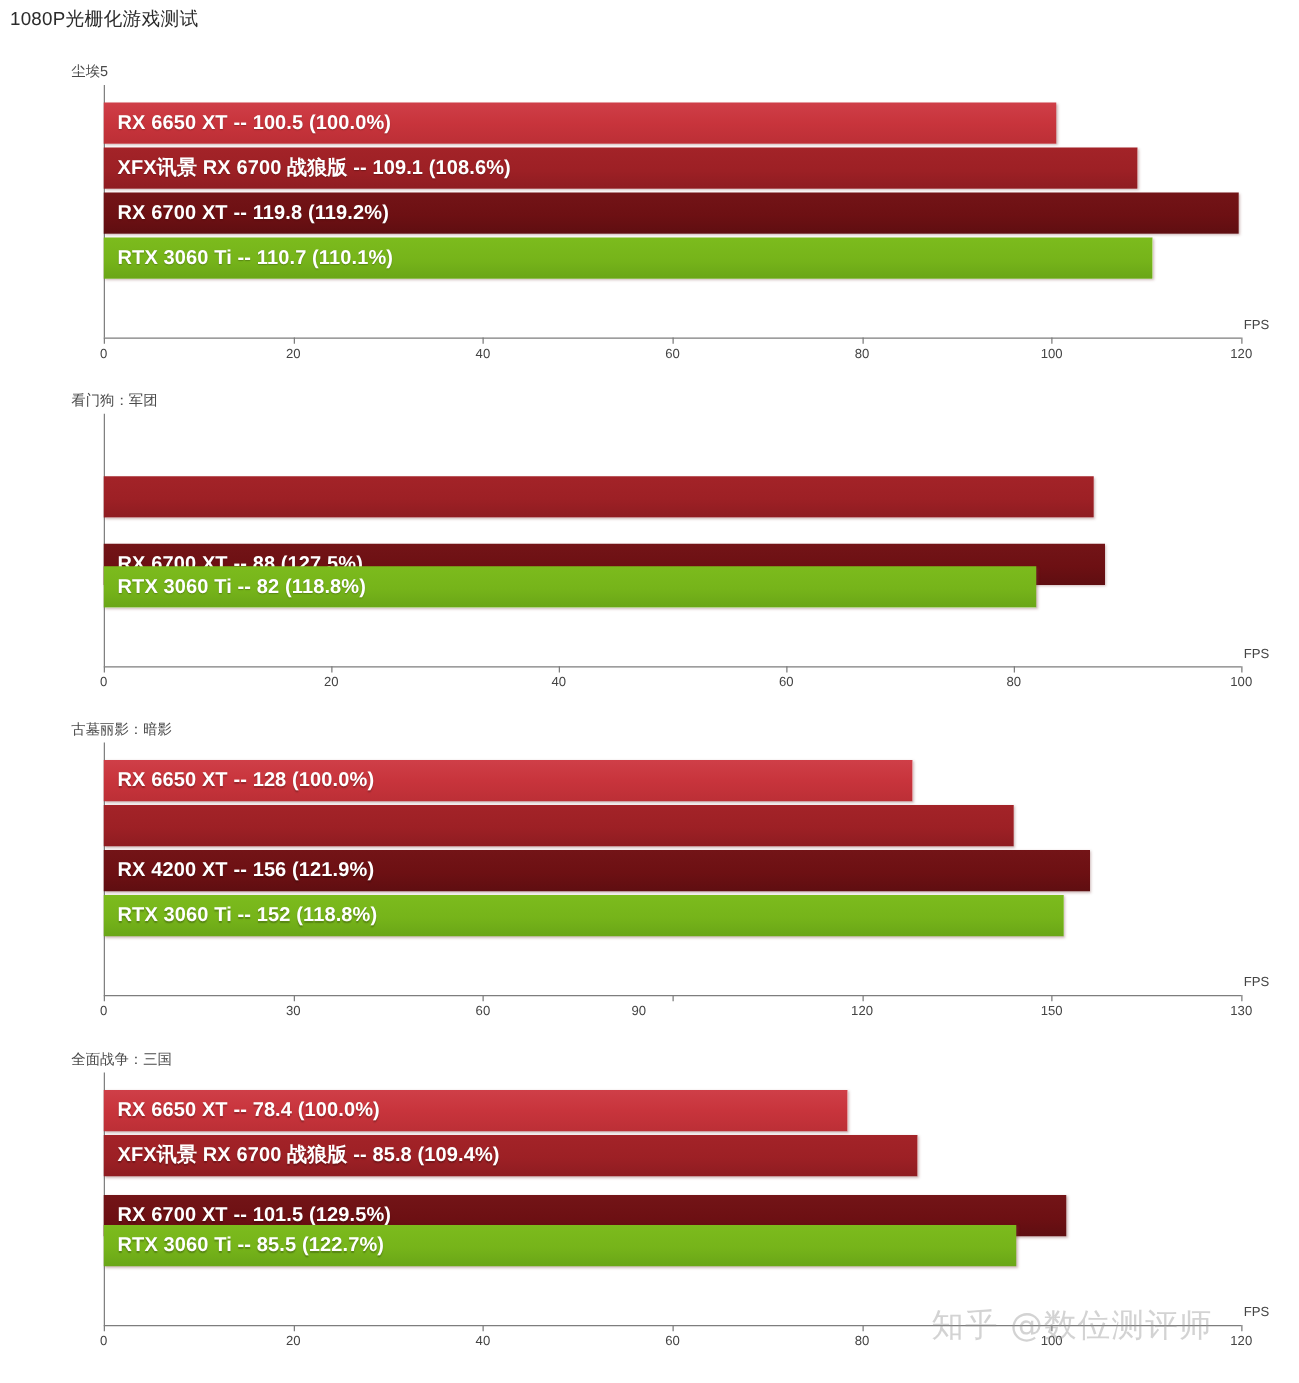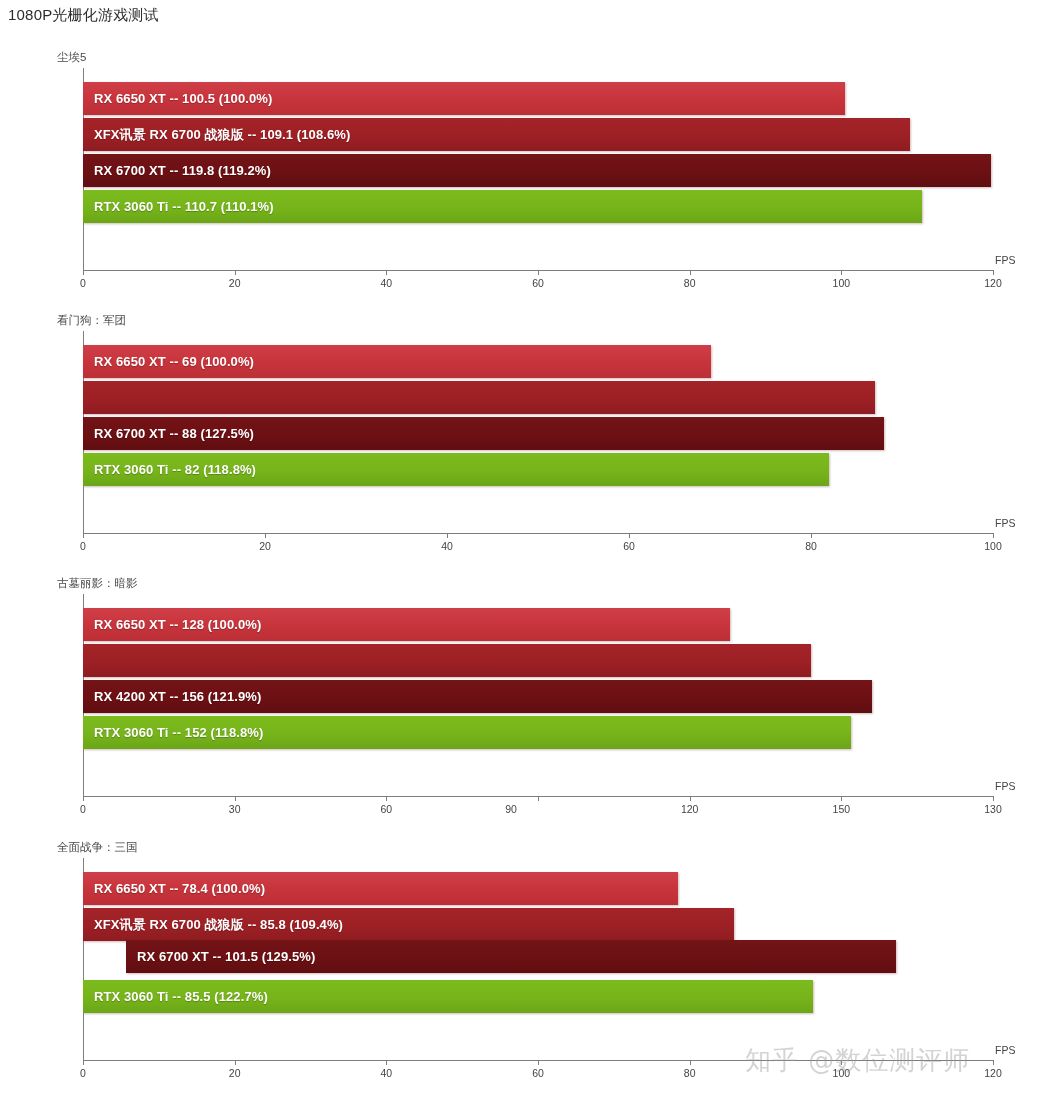--- a/index.html
+++ b/index.html
@@ -112,21 +112,21 @@
     height: 33px;
     box-sizing: border-box;
     box-shadow: 1px 1px 2px rgba(120,60,60,0.35);
   }
   .bar-label {
     position: absolute;
     left: 11px;
     top: 0;
     height: 33px;
     line-height: 33px;
-    font-size: 13px;
+    font-size: 16px;
     font-weight: bold;
     color: #ffffff;
     white-space: nowrap;
     letter-spacing: 0.1px;
     text-shadow: 0 1px 1px rgba(0,0,0,0.25);
   }
 
   .c0 { background: linear-gradient(to bottom, #cf3f48 0%, #c8343c 50%, #bc2f36 100%); }
   .c1 { background: linear-gradient(to bottom, #a32328 0%, #9d2025 55%, #8e1c21 100%); }
   .c2 { background: linear-gradient(to bottom, #731417 0%, #6d1013 55%, #5f0e11 100%); }
@@ -202,28 +202,24 @@
         <div class="tick" style="left: 364px;"></div>
         <div class="tick-label" style="left: 364px;">40</div>
         <div class="tick" style="left: 546px;"></div>
         <div class="tick-label" style="left: 546px;">60</div>
         <div class="tick" style="left: 728px;"></div>
         <div class="tick-label" style="left: 728px;">80</div>
         <div class="tick" style="left: 910px;"></div>
         <div class="tick-label" style="left: 910px;">100</div>
         <div class="axis-unit">FPS</div>
         <div class="bars">
-          <div class="bar-row" style="top: 0px; width: 910px;">
-            <div class="bar c0" style="width: 627.9px;"></div>
-            <div class="bar-label">RX 6650 XT  --  69  (100.0%)</div>
-          </div>
           <div class="bar-row" style="top: 36px; width: 910px;">
             <div class="bar c1" style="width: 791.7px;"></div>
           </div>
-          <div class="bar-row" style="top: 72px; width: 910px; text-decoration: underline;">
+          <div class="bar-row" style="top: 90px; width: 910px; text-decoration: underline;">
             <div class="bar c2" style="width: 800.8px;"></div>
             <div class="bar-label">RX 6700 XT  --   88 (127.5%)</div>
           </div>
           <div class="bar-row" style="top: 108px; width: 910px;">
             <div class="bar c3" style="width: 746.2px;"></div>
             <div class="bar-label">RTX 3060 Ti  --  82  (118.8%)</div>
           </div>
         </div>
       </div>
     </div>
@@ -288,21 +284,21 @@
         <div class="axis-unit">FPS</div>
         <div class="bars">
           <div class="bar-row" style="top: 0px; width: 910px;">
             <div class="bar c0" style="width: 594.533px;"></div>
             <div class="bar-label">RX 6650 XT  --   78.4 (100.0%)</div>
           </div>
           <div class="bar-row" style="top: 36px; width: 910px;">
             <div class="bar c1" style="width: 650.65px;"></div>
             <div class="bar-label">XFX讯景 RX 6700 战狼版  --  85.8  (109.4%)</div>
           </div>
-          <div class="bar-row" style="top: 68px; width: 910px; margin-left: 43px;">
+          <div class="bar-row" style="top: 84px; width: 910px;">
             <div class="bar c2" style="width: 769.708px;"></div>
             <div class="bar-label">RX 6700 XT  --   101.5 (129.5%)</div>
           </div>
           <div class="bar-row" style="top: 108px; width: 910px;">
             <div class="bar c3" style="width: 729.517px;"></div>
             <div class="bar-label">RTX 3060 Ti  --   85.5 (122.7%)</div>
           </div>
         </div>
       </div>
     </div>

